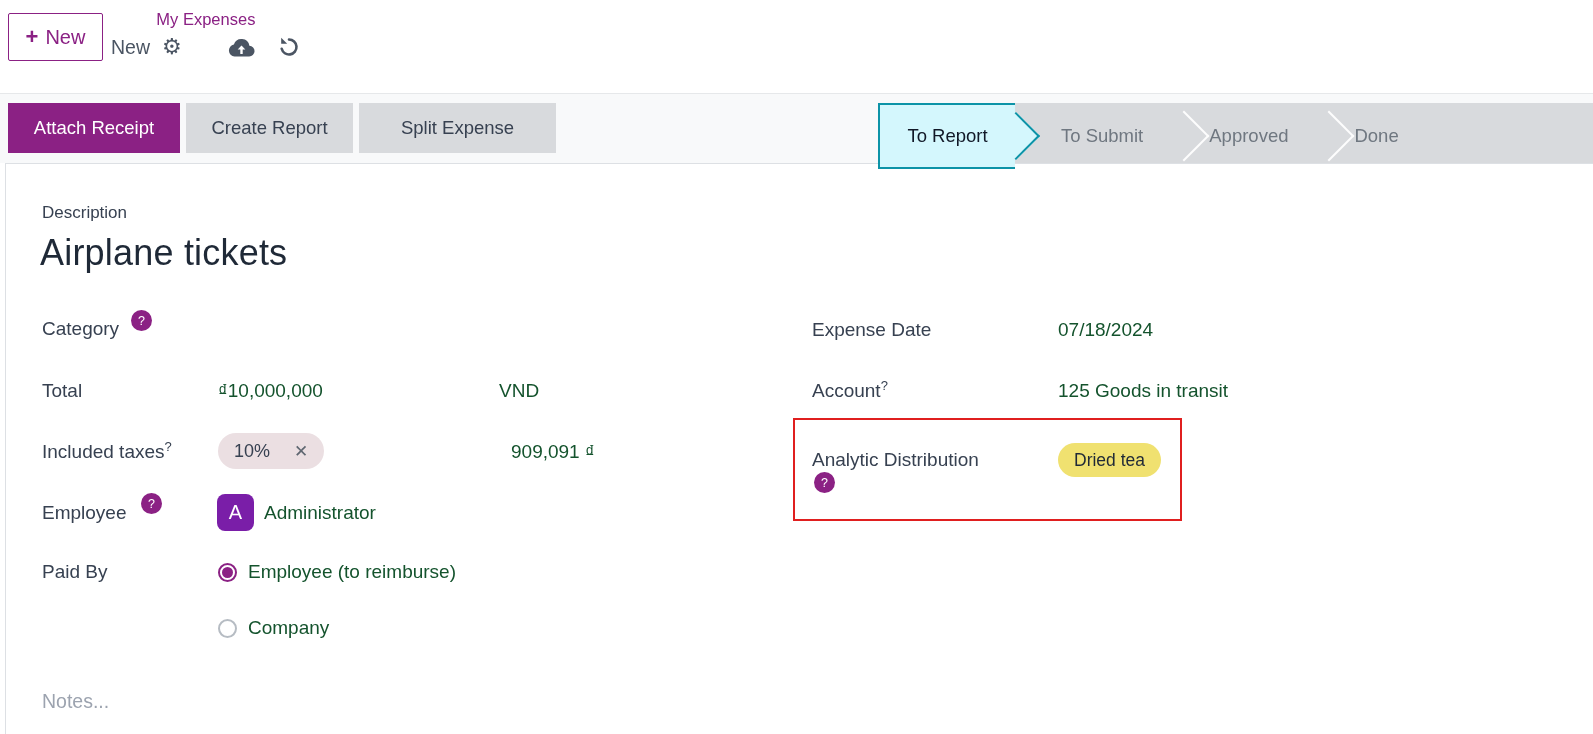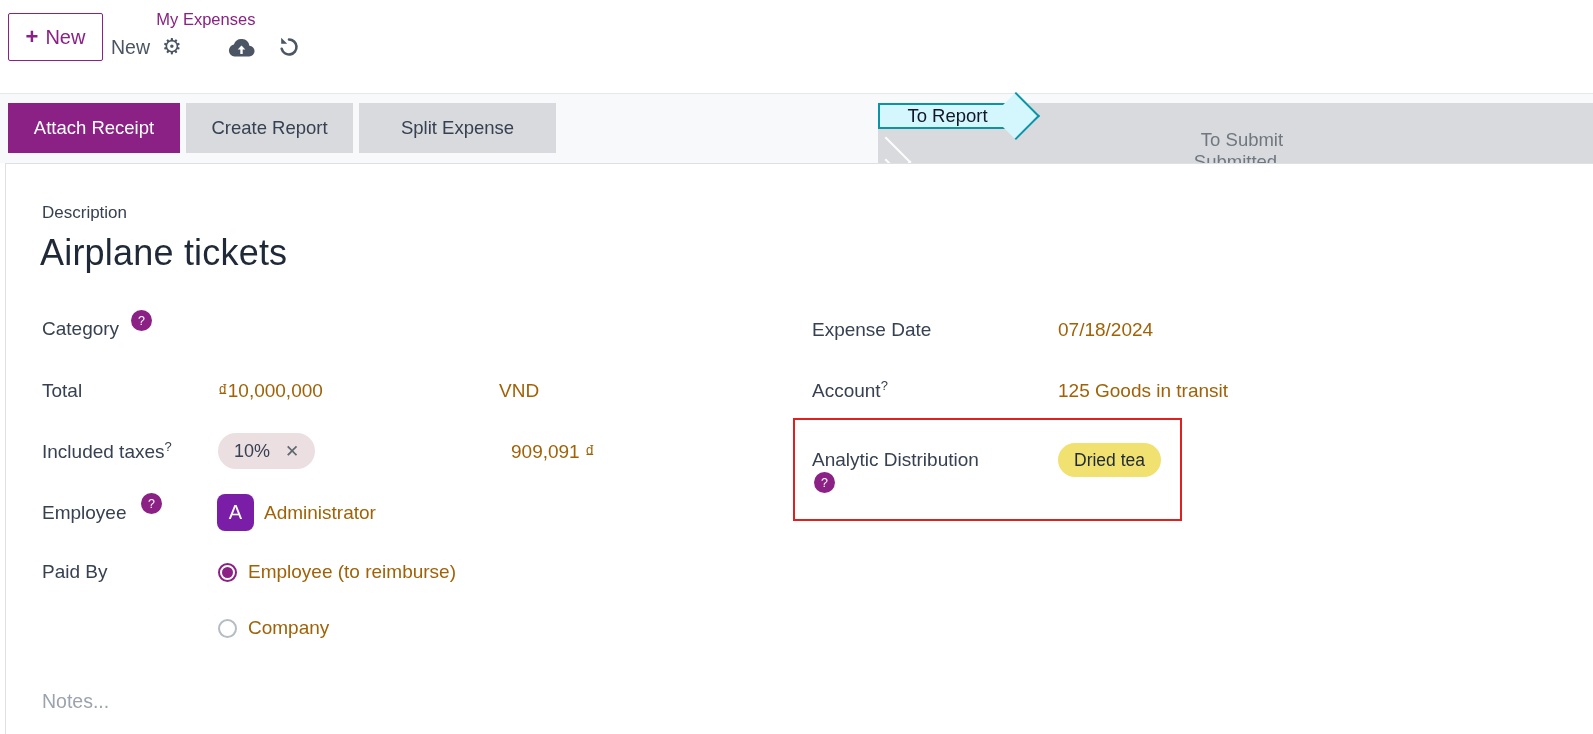--- a/index.html
+++ b/index.html
@@ -26,49 +26,49 @@
   .actionbar { position:absolute; left:0; top:93px; width:100%; height:70px;
     background:#f8f9fa; border-top:1px solid #e6e8ea; }
   .abtn { position:absolute; top:9px; height:50px; border:none; font-size:18.5px;
     font-family:inherit; cursor:pointer; padding:0 24px; display:flex; align-items:center; }
   .abtn.primary { left:8px; width:172px; background:#8b2184; color:#fff; justify-content:center; }
   .abtn.g1 { left:186px; width:167px; background:#d8dadd; color:#374151; justify-content:center; }
   .abtn.g2 { left:359px; width:197px; background:#d8dadd; color:#374151; justify-content:center; }
 
   
   .statusbar { position:absolute; left:878px; right:0; top:9px; height:66px;
-    background:#d8dadd; display:flex;flex-direction:column; }
+    background:#d8dadd; display:flex; }
   .stage { position:relative; display:flex; align-items:center; justify-content:center;
     font-size:18.5px; color:#6f7780; padding:0 33px; cursor:pointer; white-space:nowrap; }
   .stage.active { background:#d4f7fd; border:2px solid #0c93a7; border-right:none;
     color:#111827; width:137px; padding:0; z-index:2; }
   .stage.active .tip { position:absolute; right:-18px; top:50%; width:34px; height:34px;
     transform:translateY(-50%) rotate(45deg); background:#d4f7fd;
     border-top:2px solid #0c93a7; border-right:2px solid #0c93a7; z-index:1; }
   .stage.first-gray { padding-left:46px; }
   .stage.sep::before { content:''; position:absolute; left:-10px; top:50%; width:34px; height:34px;
     transform:translateY(-50%) rotate(45deg);
     border-top:2px solid #fdfdfd; border-right:2px solid #fdfdfd; pointer-events:none; }
 
   
   .sheet { position:absolute; left:5px; top:163px; right:0; bottom:0; background:#fff;
     border-top:1px solid #dde0e4; border-left:1px solid #dde0e4; }
 
   .abs { position:absolute; }
   .flabel { font-size:19px; color:#374151; }
-  .fvalue { font-size:19px; color:#a16207; }
+  .fvalue { font-size:19px; color:#14532d; }
   sup.qm { font-size:13px; color:#374151; vertical-align:super; line-height:0; cursor:pointer; }
   .qbadge { width:21px; height:21px; border-radius:50%; background:#8b2184; color:#fff;
     font-size:12.5px; display:flex; align-items:center; justify-content:center; cursor:pointer; }
 
   .desc-label { left:42px; top:203px; font-size:17px; color:#374151; }
   .heading { left:40px; top:232px; font-size:36px; font-weight:500; color:#1f2937; letter-spacing:.2px; }
 
   .pill-tax { left:218px; top:433px; height:36px; background:#ebdfe2; border-radius:18px;
-    display:flex; align-items:center; padding:0 16px; gap:15px; font-size:18px; color:#374151; cursor:pointer; }
+    display:flex; align-items:center; padding:0 16px; gap:24px; font-size:18px; color:#374151; cursor:pointer; }
   .pill-tax .x { color:#5f6771; font-size:17px; cursor:pointer; }
   .avatar { left:217px; top:494px; width:37px; height:37px; border-radius:8px; background:#7a1ea8;
     color:#fff; font-size:20px; display:flex; align-items:center; justify-content:center; }
   .radio { width:19px; height:19px; border-radius:50%; background:#fff; }
   .radio.sel { border:2px solid #8b2184; position:relative; }
   .radio.sel::after { content:''; position:absolute; inset:2px; border-radius:50%; background:#8b2184; }
   .radio.unsel { border:2px solid #b6bcc3; }
   .notes { left:42px; top:690px; font-size:19.5px; color:#9ca3af; cursor:text; }
 
   .redbox { left:793px; top:418px; width:389px; height:103px; border:2px solid #e01f1f; pointer-events:none; }
@@ -116,23 +116,20 @@
 
     <div class="statusbar">
       <div class="stage active">
         <span>To Report</span>
         <span class="tip"></span>
       </div>
       <div class="stage first-gray">
         <span>To Submit</span>
       </div>
       <div class="stage sep">
-        <span>Submitted</span>
-      </div>
-      <div class="stage sep">
         <span>Approved</span>
       </div>
       <div class="stage sep">
         <span>Done</span>
       </div>
     </div>
   </div>
 
   <div class="sheet"></div>
 

